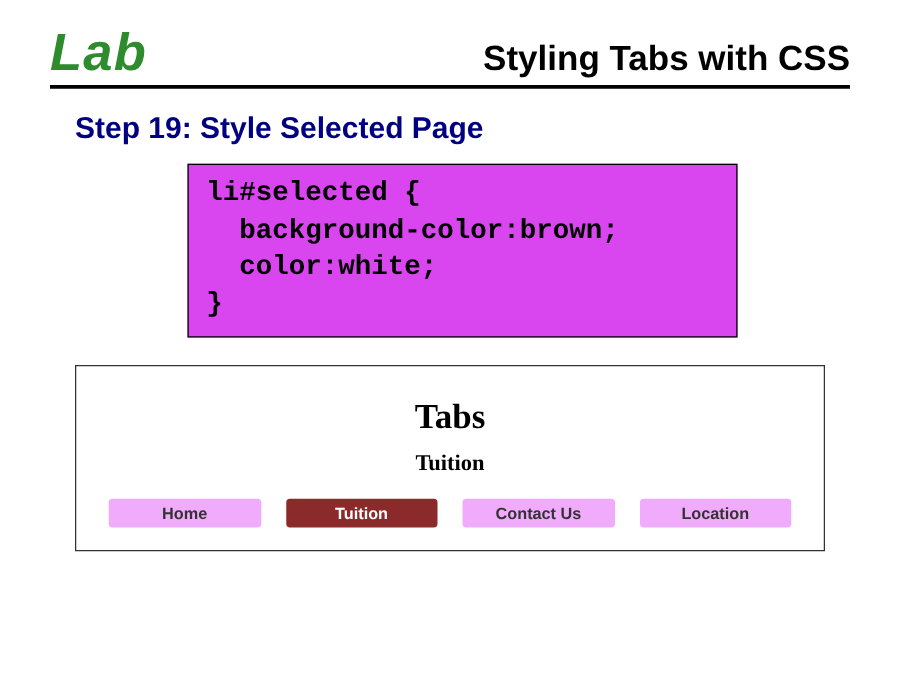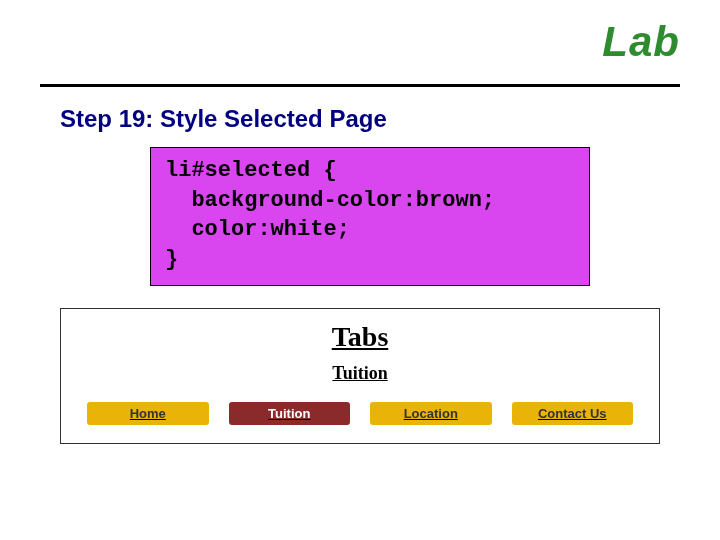--- a/index.html
+++ b/index.html
@@ -6,23 +6,23 @@
   body {
     width: 720px;
     height: 540px;
     background: #fff;
     font-family: Arial, Helvetica, sans-serif;
     padding: 18px 40px;
   }
   .header-row {
     display: flex;
     align-items: baseline;
-    justify-content: flex-end;
+    justify-content: space-between;
     border-bottom: 3px solid #000;
-    padding-bottom: 18px;
+    padding-bottom: 2px;
     margin-bottom: 18px;
   }
   .lab-label {
     font-size: 42px;
     font-weight: bold;
     font-style: italic;
     color: #2e8b2e;
     letter-spacing: 1px;
   }
   .page-title {
@@ -44,25 +44,24 @@
     font-weight: bold;
     line-height: 1.35;
     padding: 8px 14px 10px 14px;
     white-space: pre;
     width: 440px;
     margin: 0 0 22px 110px;
     color: #000;
   }
   .preview-box {
     border: 1px solid #333;
-    padding: 10px 22px 18px 22px;
+    padding: 23px 22px 18px 22px;
     margin: 0 20px;
     background: #fff;
     font-family: "Times New Roman", Times, serif;
-    text-decoration: underline;
   }
   .preview-h1 {
     font-size: 28px;
     font-weight: bold;
     text-align: center;
     margin: 2px 0 10px 0;
     color: #000;
   }
   .preview-h2 {
     font-size: 18px;
@@ -73,49 +72,50 @@
   }
   .tabs-row {
     display: flex;
     justify-content: space-between;
     gap: 20px;
     padding: 0 4px;
   }
   .tab-item {
     flex: 1 1 0;
     text-align: center;
-    background: #eab308;
+    background: #f0abfc;
     color: #333;
     font-family: Arial, Helvetica, sans-serif;
     font-size: 13px;
     font-weight: bold;
     padding: 4px 0;
     border-radius: 3px;
   }
   .tab-item.selected {
     background: #8b2a2a;
     color: #fff;
   }
 </style>
 </head>
 <body>
 
 <div class="header-row">
   <div class="lab-label">Lab</div>
+  <div class="page-title">Styling Tabs with CSS</div>
 </div>
 
 <div class="step-heading">Step 19:  Style Selected Page</div>
 
 <div class="code-block">li#selected {
   background-color:brown;
   color:white;
 }</div>
 
 <div class="preview-box">
   <div class="preview-h1">Tabs</div>
   <div class="preview-h2">Tuition</div>
   <div class="tabs-row">
     <div class="tab-item">Home</div>
     <div class="tab-item selected">Tuition</div>
+    <div class="tab-item">Contact Us</div>
     <div class="tab-item">Location</div>
-    <div class="tab-item">Contact Us</div>
   </div>
 </div>
 
 </body></html>

